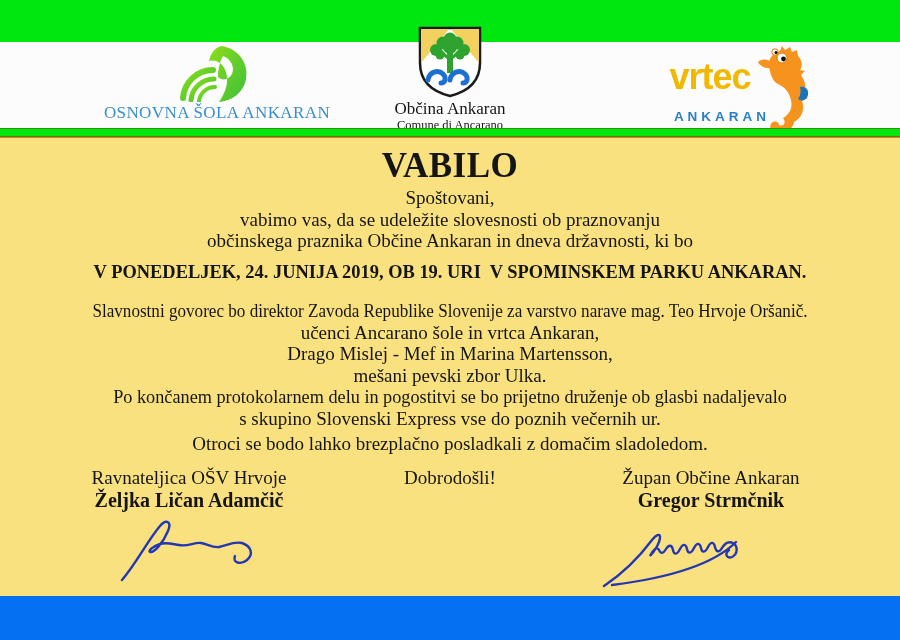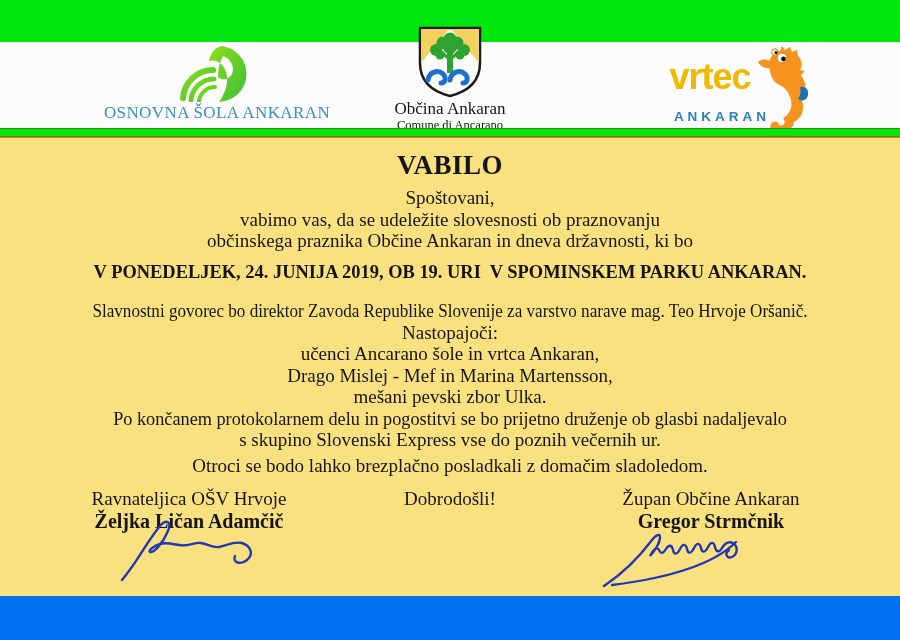--- a/index.html
+++ b/index.html
@@ -27,21 +27,21 @@
   .vrtec-name{position:absolute;left:8px;top:16px;width:100px;text-align:center;
     font-family:"Liberation Sans","DejaVu Sans",sans-serif;font-weight:bold;
     font-size:36px;line-height:36px;letter-spacing:-1px;color:var(--c-vrtec-gold);}
   .vrtec-sub{position:absolute;left:20px;top:66px;width:100px;text-align:center;
     font-family:"Liberation Sans","DejaVu Sans",sans-serif;font-weight:bold;
     font-size:13.5px;letter-spacing:4px;color:var(--c-vrtec-blue);}
   .seahorse{position:absolute;right:4px;top:2px;}
 
   
   .ln{font-size:19px;line-height:21.5px;white-space:nowrap;}
-  .title{margin-top:12px;font-size:27px;line-height:31px;font-weight:bold;letter-spacing:.5px;font-family:Liberation Serif, serif;}
+  .title{margin-top:12px;font-size:35px;line-height:31px;font-weight:bold;letter-spacing:.5px;font-family:Liberation Serif, serif;}
   .salut{margin-top:6px;}
   .event{margin-top:9px;font-weight:bold;white-space:pre;transform:scaleX(.97);}
   .speaker{margin-top:18px;transform:scaleX(.90);}
   .after1{transform:scaleX(.96);}
   .icecream{margin-top:4px;}
   .footer-row{display:flex;justify-content:space-between;align-items:flex-start;
     margin-top:12px;padding:0 84px;}
   .sig-col{width:210px;text-align:center;}
   .sig-role{font-size:19px;line-height:22px;}
   .sig-name{font-size:20px;line-height:23px;font-weight:bold;}
@@ -121,21 +121,20 @@
 
   <div class="strip"></div>
 
   <div class="body">
     <div class="ln title">VABILO</div>
     <div class="ln salut">Spoštovani,</div>
     <div class="ln">vabimo vas, da se udeležite slovesnosti ob praznovanju</div>
     <div class="ln">občinskega praznika Občine Ankaran in dneva državnosti, ki bo</div>
     <div class="ln event">V PONEDELJEK, 24. JUNIJA 2019, OB 19. URI  V SPOMINSKEM PARKU ANKARAN.</div>
     <div class="ln speaker">Slavnostni govorec bo direktor Zavoda Republike Slovenije za varstvo narave mag. Teo Hrvoje Oršanič.</div>
-    <div class="ln">Nastopajoči:</div>
     <div class="ln">učenci Ancarano šole in vrtca Ankaran,</div>
     <div class="ln">Drago Mislej - Mef in Marina Martensson,</div>
     <div class="ln">mešani pevski zbor Ulka.</div>
     <div class="ln after1">Po končanem protokolarnem delu in pogostitvi se bo prijetno druženje ob glasbi nadaljevalo</div>
     <div class="ln">s skupino Slovenski Express vse do poznih večernih ur.</div>
     <div class="ln icecream">Otroci se bodo lahko brezplačno posladkali z domačim sladoledom.</div>
 
     <div class="footer-row">
       <div class="sig-col">
         <div class="sig-role">Ravnateljica OŠV Hrvoje</div>

